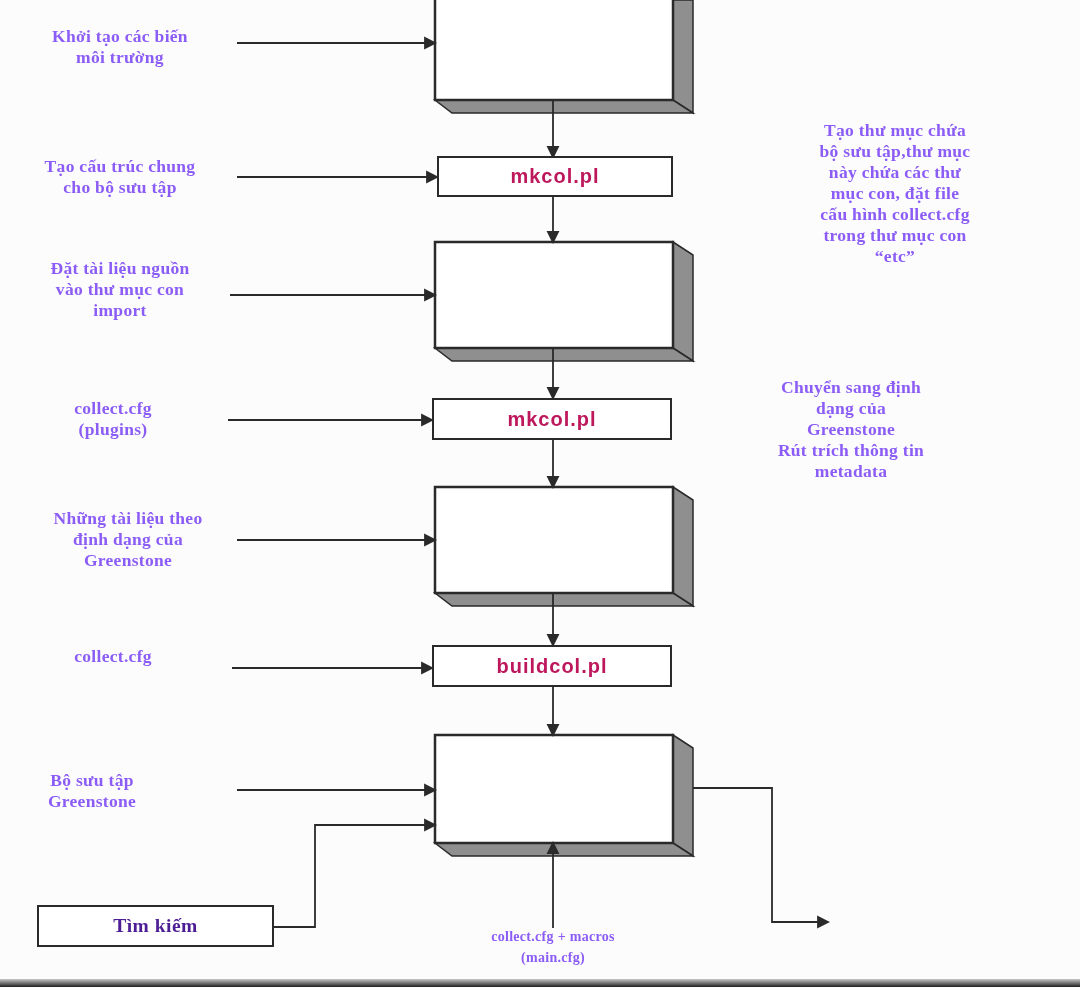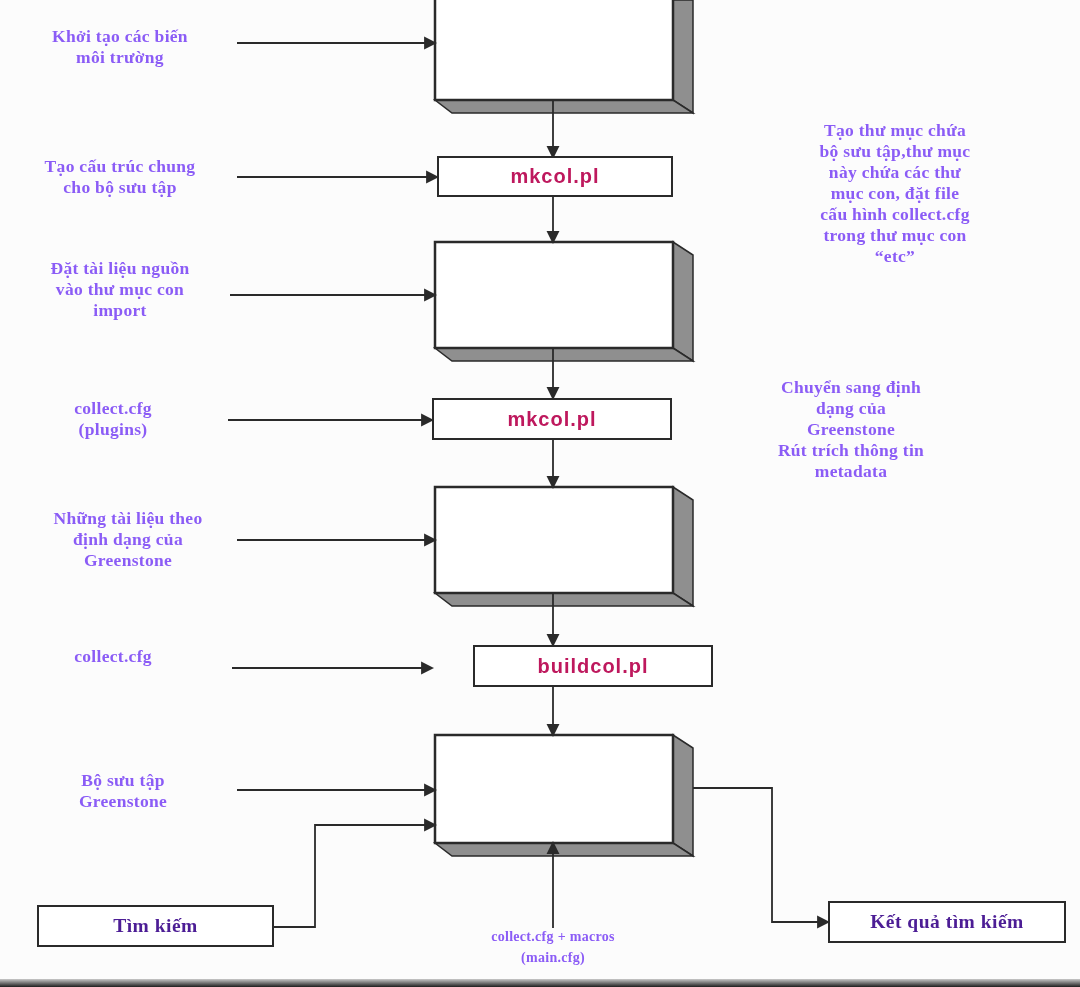--- a/index.html
+++ b/index.html
@@ -164,40 +164,39 @@
 cho bộ sưu tập</div>
   <div class="lbl" style="left:10px; top:258px; width:220px;">Đặt tài liệu nguồn
 vào thư mục con
 import</div>
   <div class="lbl" style="left:33px; top:398px; width:160px;">collect.cfg
 (plugins)</div>
   <div class="lbl" style="left:13px; top:508px; width:230px;">Những tài liệu theo
 định dạng của
 Greenstone</div>
   <div class="lbl" style="left:33px; top:646px; width:160px;">collect.cfg</div>
-  <div class="lbl" style="left:53px; top:770px; width:140px;">Bộ sưu tập
+  <div class="lbl" style="left:22px; top:770px; width:140px;">Bộ sưu tập
 Greenstone</div>
 
   <div class="lbl" style="left:777px; top:92px; width:236px;margin-top:28px;">Tạo thư mục chứa
 bộ sưu tập,thư mục
 này chứa các thư
 mục con, đặt file
 cấu hình collect.cfg
 trong thư mục con
 “etc”</div>
   <div class="lbl" style="left:733px; top:377px; width:236px;">Chuyển sang định
 dạng của
 Greenstone
 Rút trích thông tin
 metadata</div>
 
   <div class="procbox" style="left:437px; top:156px; width:232px; height:37px;">mkcol.pl</div>
   <div class="procbox" style="left:432px; top:398px; width:236px; height:38px;">mkcol.pl</div>
-  <div class="procbox" style="left:432px; top:645px; width:236px; height:38px;margin-left:41px;">buildcol.pl</div>
+  <div class="procbox" style="left:432px; top:645px; width:236px; height:38px;">buildcol.pl</div>
 
   <div class="endbox" style="left:37px; top:905px; width:233px; height:38px;">Tìm kiếm</div>
-  <div class="endbox" style="left:828px; top:901px; width:234px; height:38px;">Kết quả tìm kiếm</div>
 
   <div class="lbl" style="left:413px; top:926px; width:280px; font-size:14px;">collect.cfg + macros
 (main.cfg)</div>
 
   <div class="bottom-edge"></div>
 </div>
 
 </body></html>

